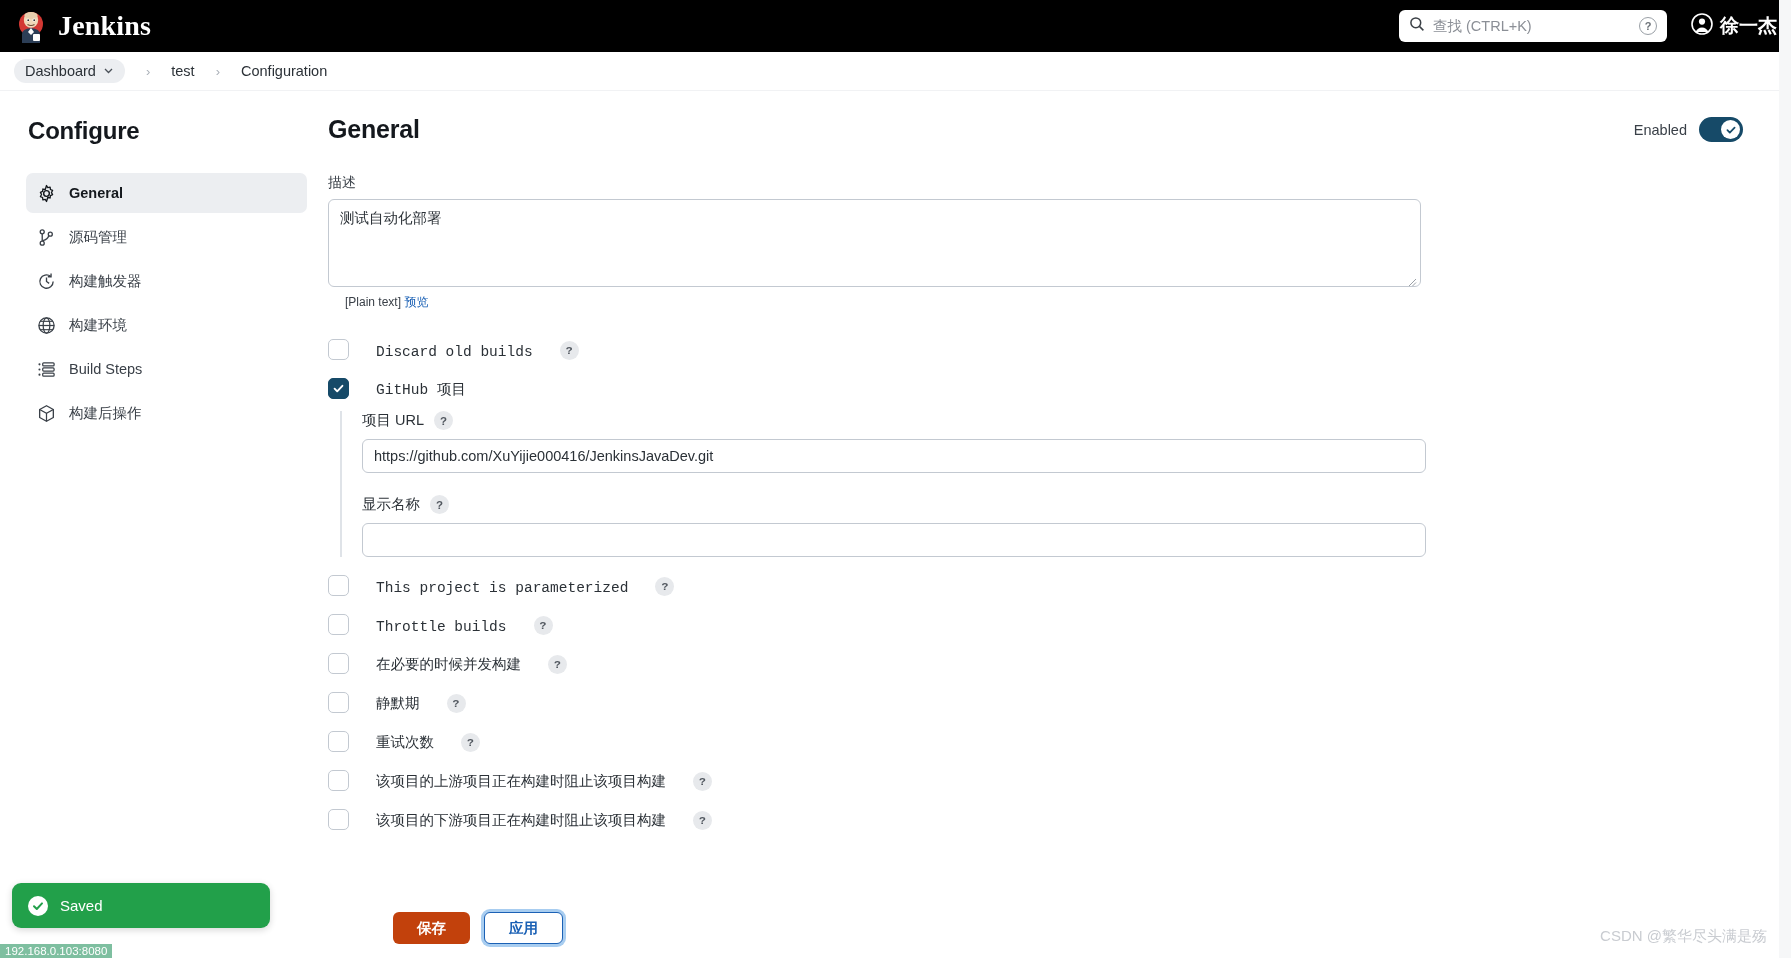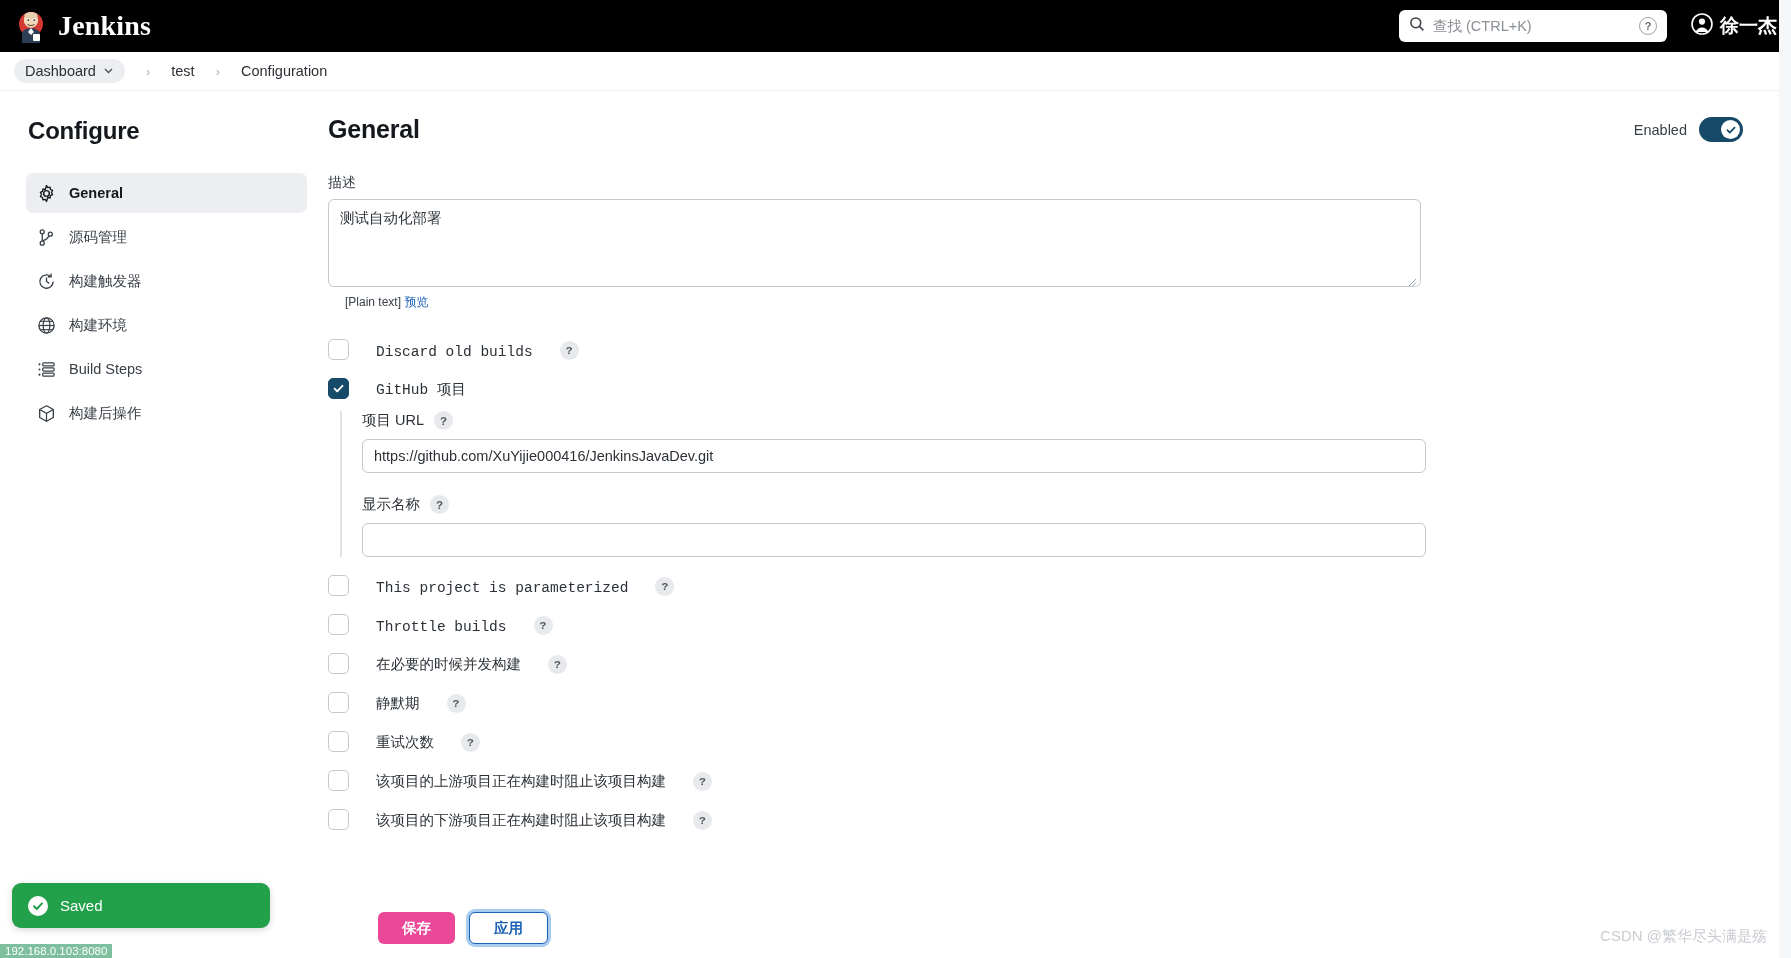--- a/index.html
+++ b/index.html
@@ -142,21 +142,21 @@
   
   .footer {
     position: absolute; left: 0; bottom: 0; width: 1791px; height: 60px;
     background: #fff; display: flex; align-items: center;
     padding-left: 378px; gap: 14px; z-index: 5;
   }
   .btn {
     height: 32px; border-radius: 6px; font-size: 14.5px; font-weight: bold;
     display: flex; align-items: center; justify-content: center; cursor: pointer;
   }
-  .btn-primary { background: #ec4899; color: #fff; padding: 0 24px; }
+  .btn-primary { background: #c2410c; color: #fff; padding: 0 24px; margin-left: 15px; }
   .btn-secondary {
     background: #fff; color: #1b61b5; padding: 0 24px;
     border: 1.5px solid #1b61b5; box-shadow: 0 0 0 3px #a8cdf0;
   }
 
   .toast {
     position: absolute; left: 12px; bottom: 30px; width: 258px; height: 45px;
     background: #22a04a; border-radius: 9px; color: #fff;
     display: flex; align-items: center; gap: 12px; padding: 0 16px;
     font-size: 15px; z-index: 20;

